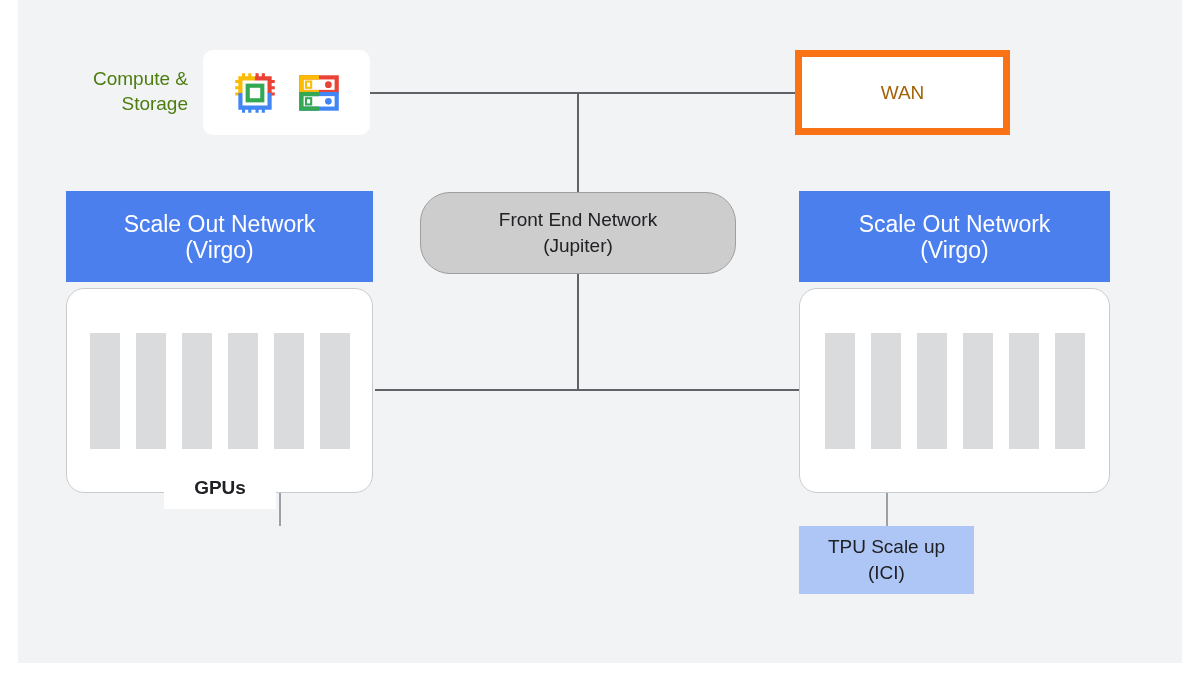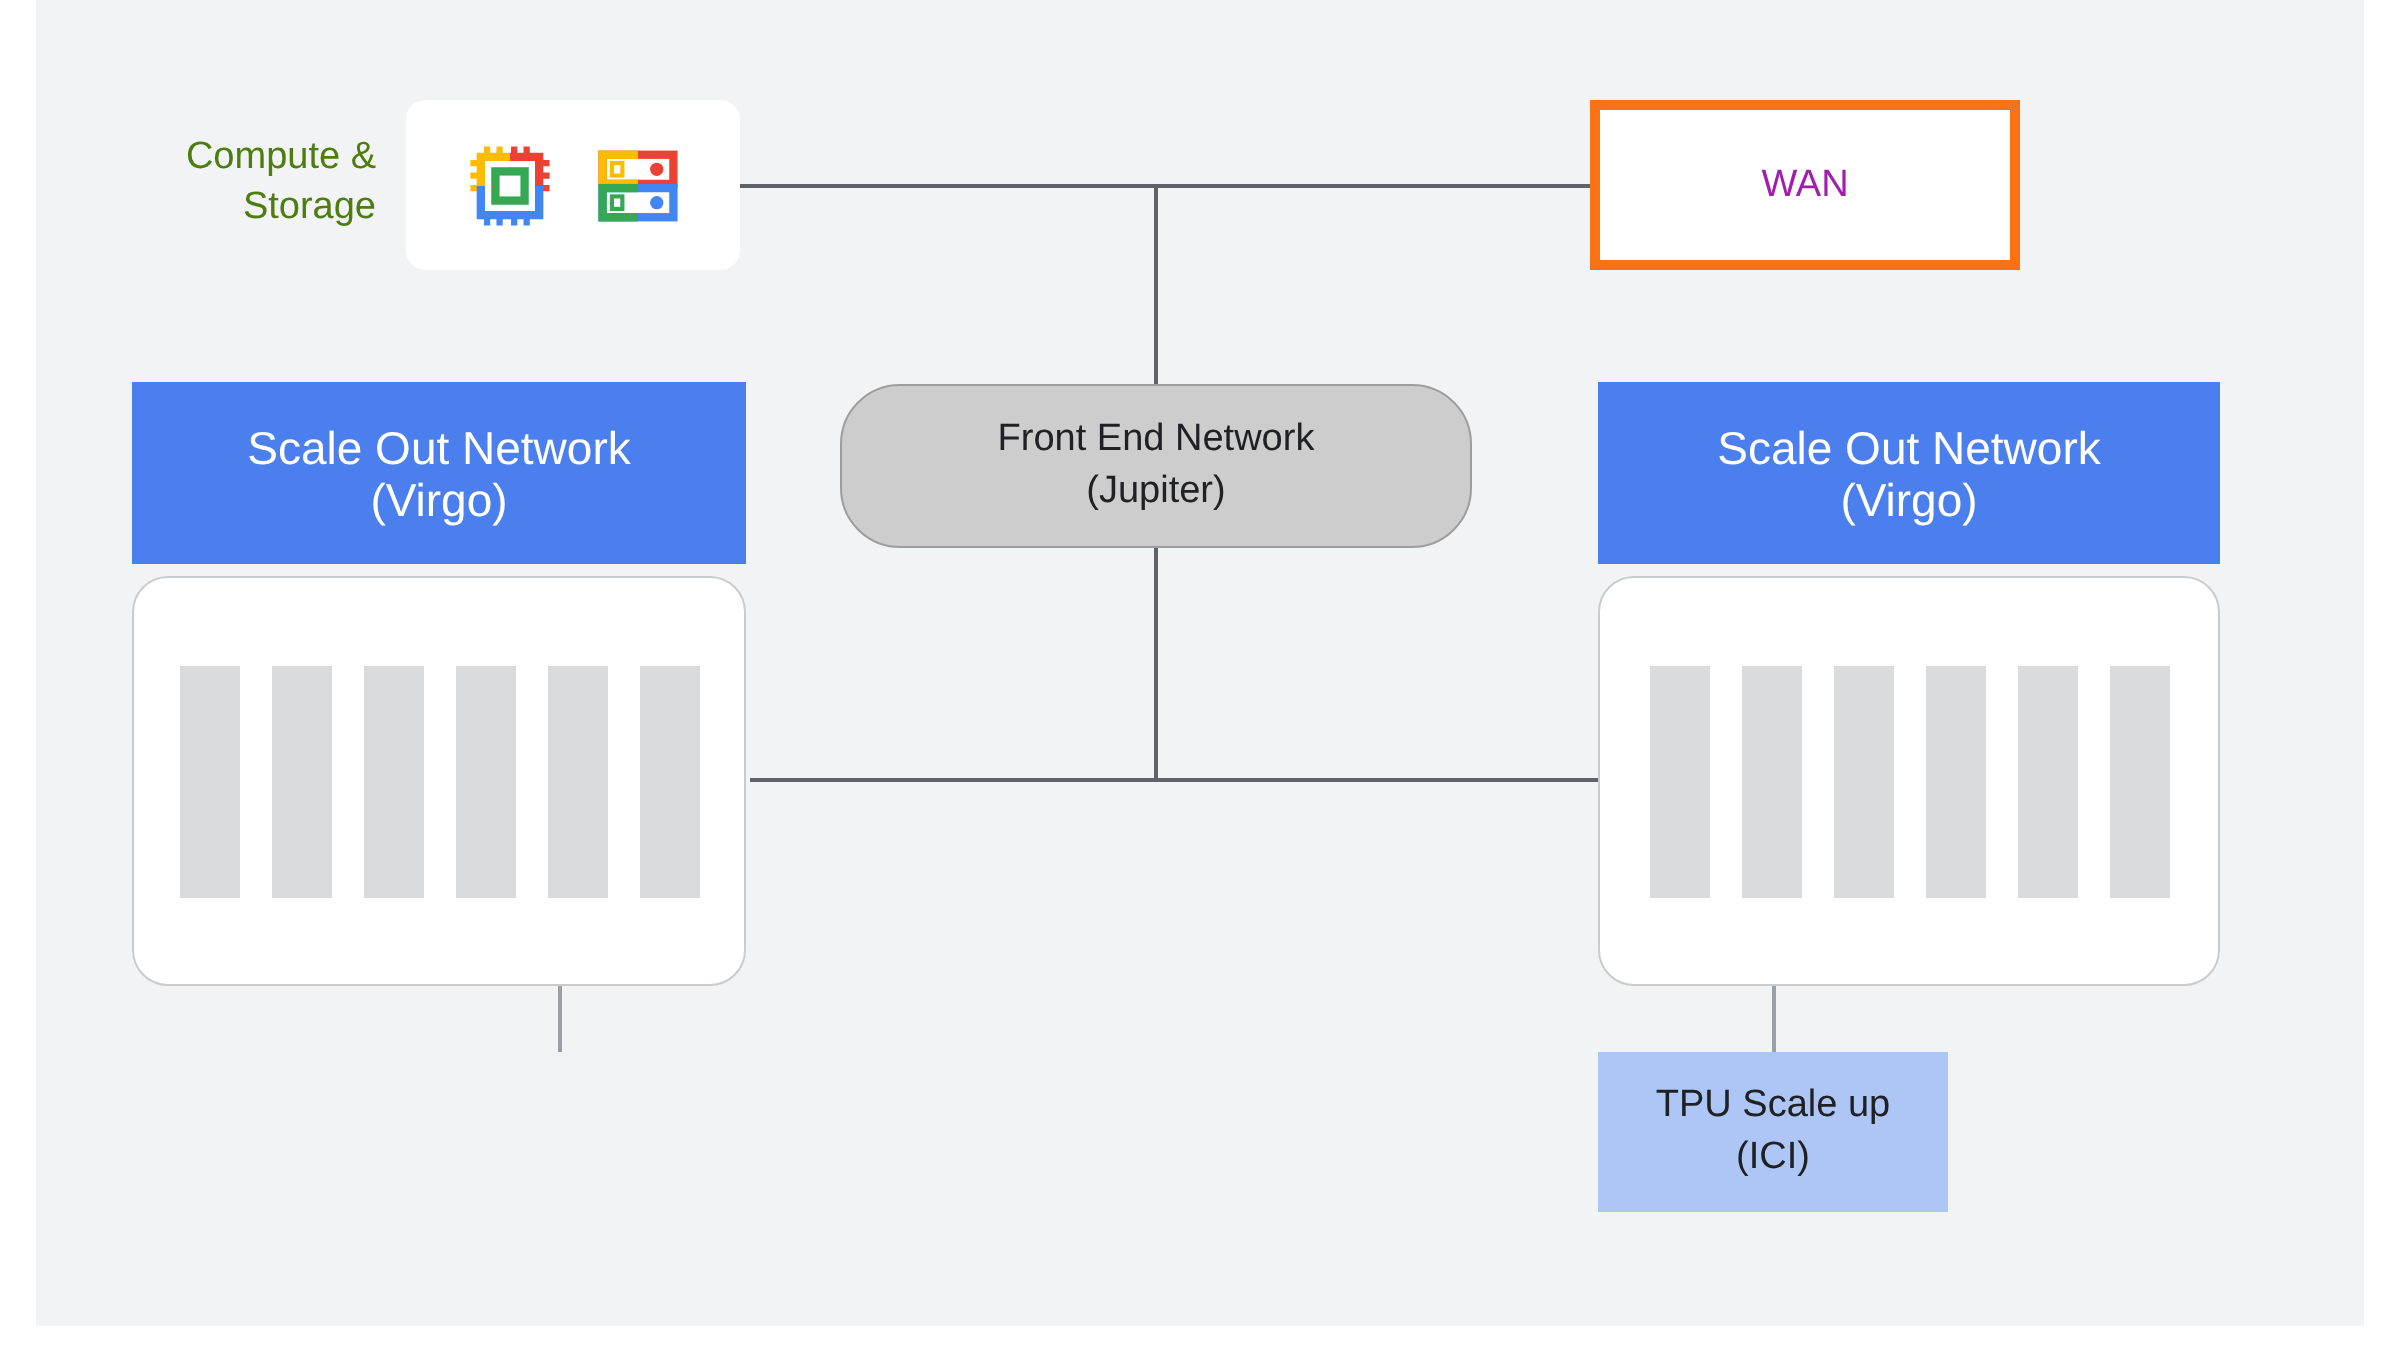--- a/index.html
+++ b/index.html
@@ -58,22 +58,22 @@
     display: flex;
     align-items: center;
     justify-content: center;
     text-align: center;
     white-space: pre-line;
     line-height: 26px;
   }
 
   .box-white {
     background: #ffffff;
-    border: 5px solid #f97316;
-    color: #a21caf;
+    border: 7px solid #f97316;
+    color: #a16207;
     font-size: 19px;
   }
 
   .box-gray {
     background: #cdcdcd;
     border: 1px solid #9e9e9e;
     color: #202124;
     font-size: 19px;
   }
 
@@ -211,30 +211,31 @@
     <div class="rack" style="left:48px; top:288px; width:307px; height:205px;">
       <div class="rack-bars" style="top:44px;">
         <div class="rack-bar"></div>
         <div class="rack-bar"></div>
         <div class="rack-bar"></div>
         <div class="rack-bar"></div>
         <div class="rack-bar"></div>
         <div class="rack-bar"></div>
       </div>
     </div>
+    <div class="tag" style="left:146px; top:466px; width:112px; height:43px;">GPUs</div>
 
 
     <div class="rack" style="left:781px; top:288px; width:311px; height:205px;">
       <div class="rack-bars" style="top:44px;">
         <div class="rack-bar"></div>
         <div class="rack-bar"></div>
         <div class="rack-bar"></div>
         <div class="rack-bar"></div>
         <div class="rack-bar"></div>
         <div class="rack-bar"></div>
       </div>
     </div>
 
-    <div class="box box-lightblue" style="left:781px; top:526px; width:175px; height:80px;">TPU Scale up
+    <div class="box box-lightblue" style="left:781px; top:526px; width:175px; height:68px;">TPU Scale up
 (ICI)</div>
 
   </div>
 </div>
 
 </body></html>

